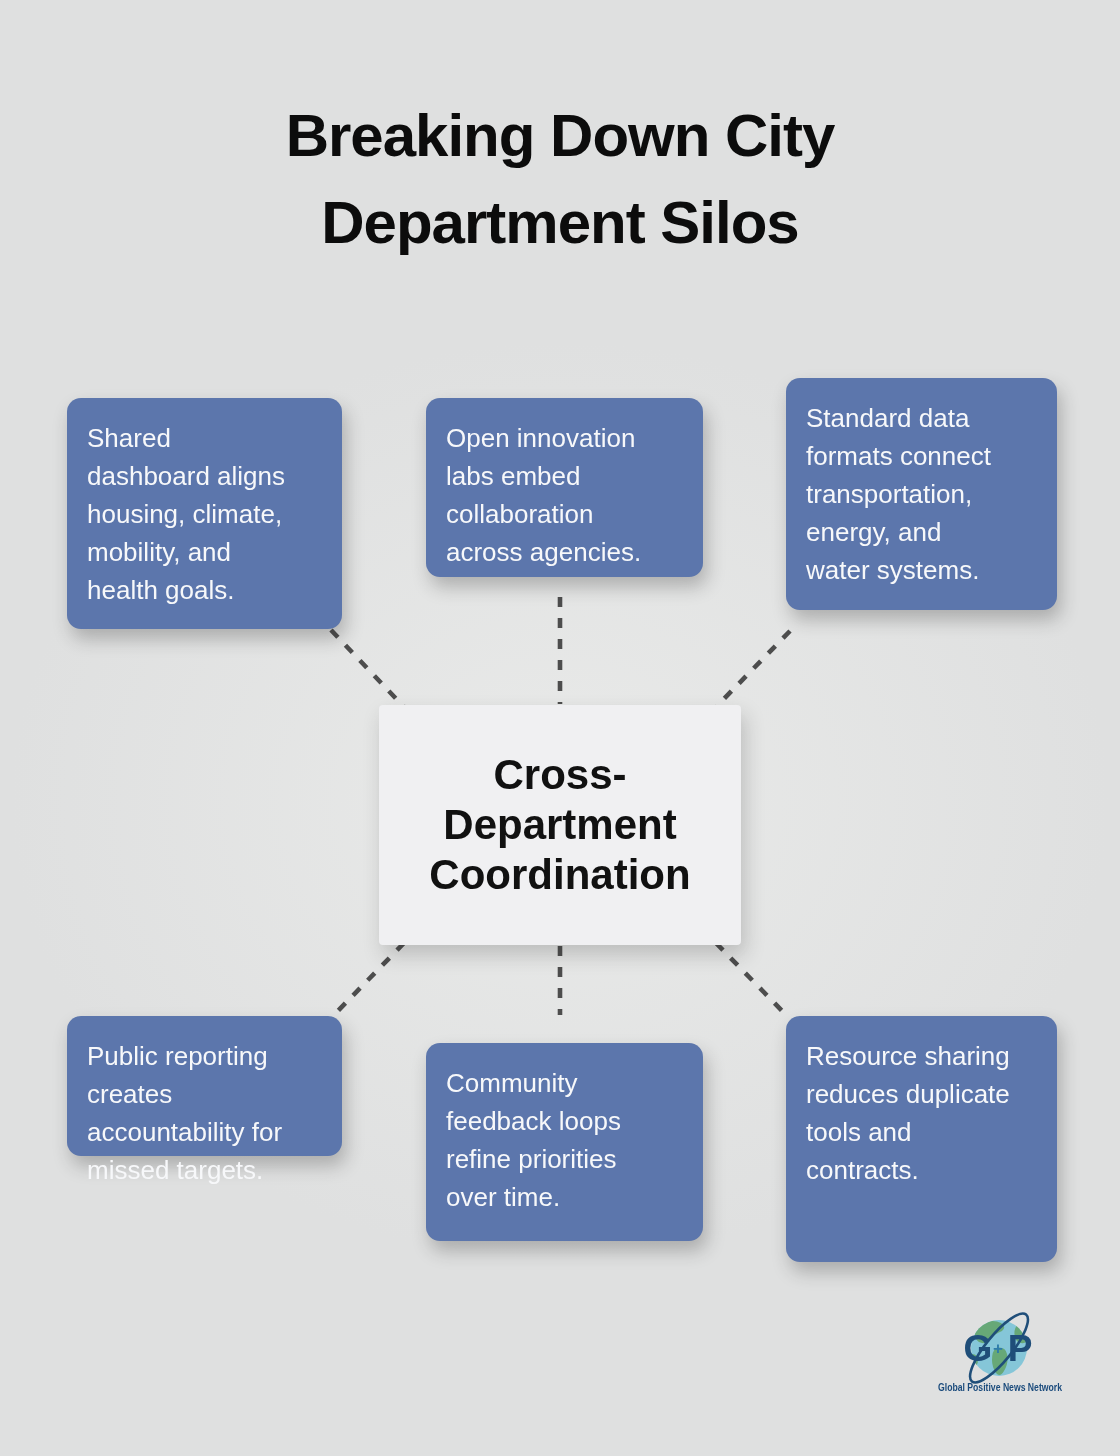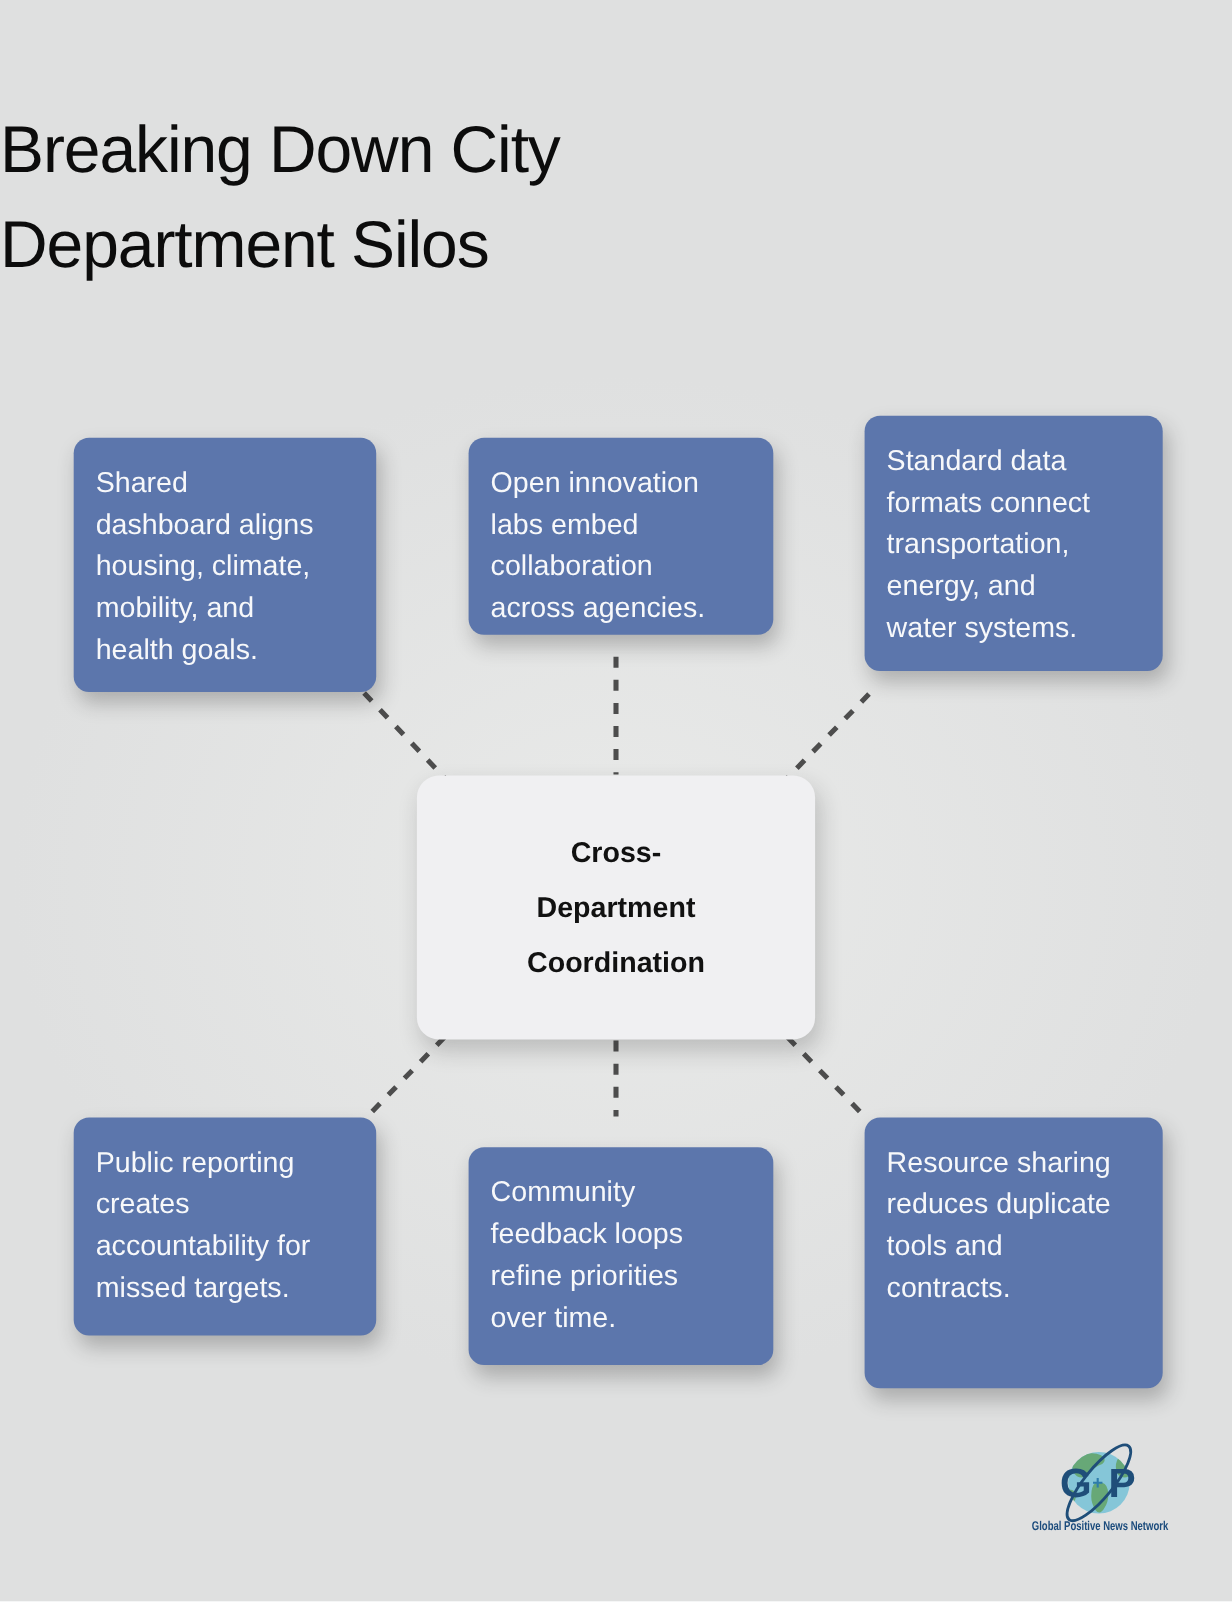--- a/index.html
+++ b/index.html
@@ -5,50 +5,50 @@
   html,body{margin:0;padding:0;}
   .page{
     position:relative;
     width:1120px;height:1456px;
     background:radial-gradient(ellipse 70% 45% at 50% 55%, var(--bg-center,#e9eae9) 0%, var(--bg,#dfe0e0) 70%);
     font-family:"Liberation Sans", sans-serif;
     overflow:hidden;
   }
   .title{
     position:absolute;top:92px;left:0;width:100%;
-    margin:0;
-    font-size:60px;line-height:87px;font-weight:400;
+    margin:0;text-align:center;
+    font-size:60px;line-height:87px;font-weight:700;
     letter-spacing:-1px;
     color:var(--title,#0c0c0c);
     white-space:pre-line;
   }
   .connectors{position:absolute;left:0;top:0;pointer-events:none;}
   .node{
     position:absolute;
     border-radius:14px;
     background:var(--node-blue,#5c76ac);
     color:var(--node-text,#f7f8fa);
     font-size:26px;line-height:38px;
     padding:21px 16px 0 20px;
     box-sizing:border-box;
     white-space:pre-line;
     box-shadow:4px 10px 18px rgba(40,40,40,0.28);
   }
   .b0{left:67px; top:398px; width:275px; height:231px;}
   .b1{left:426px;top:398px; width:277px; height:179px;}
   .b2{left:786px;top:378px; width:271px; height:232px;}
-  .b3{left:67px; top:1016px;width:275px; height:198px;}
+  .b3{left:67px; top:1016px;width:275px; height:140px;}
   .b4{left:426px;top:1016px;width:277px; height:198px;margin-top:27px;}
   .b5{left:786px;top:1016px;width:271px; height:246px;}
   .center-node{
     position:absolute;left:379px;top:705px;width:362px;height:240px;
-    border-radius:20px;
+    border-radius:4px;
     background:var(--center-bg,#f0f0f2);
     color:var(--center-text,#111111);
-    font-size:26px;line-height:50px;font-weight:700;
+    font-size:42px;line-height:50px;font-weight:700;
     display:flex;align-items:center;justify-content:center;
     text-align:center;white-space:pre-line;
     box-shadow:4px 10px 20px rgba(40,40,40,0.22);
   }
   .logo{position:absolute;left:930px;top:1306px;width:140px;height:102px;}
   .logo svg{display:block;}
 </style>
 </head>
 <body>
 

